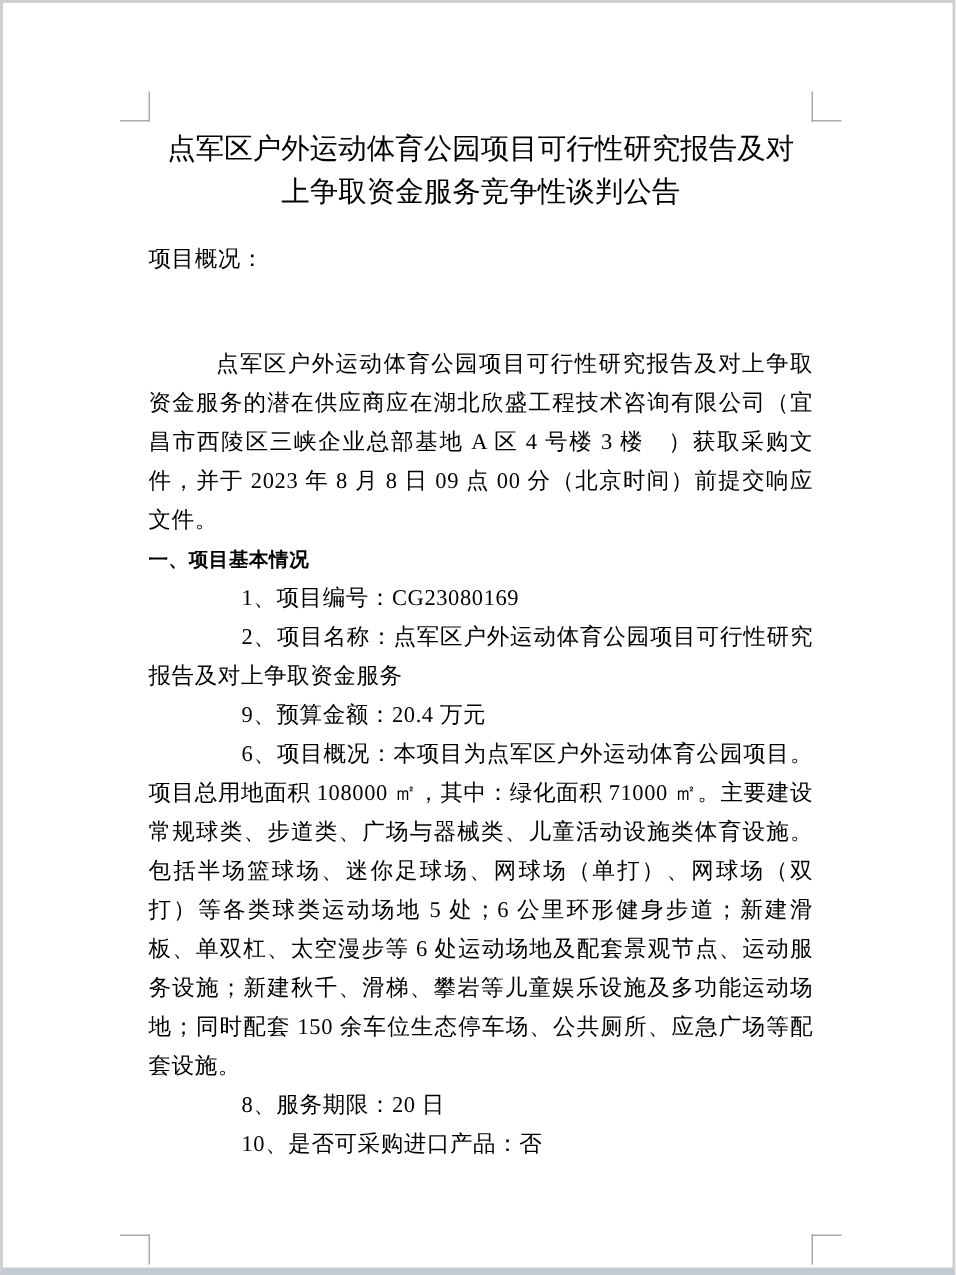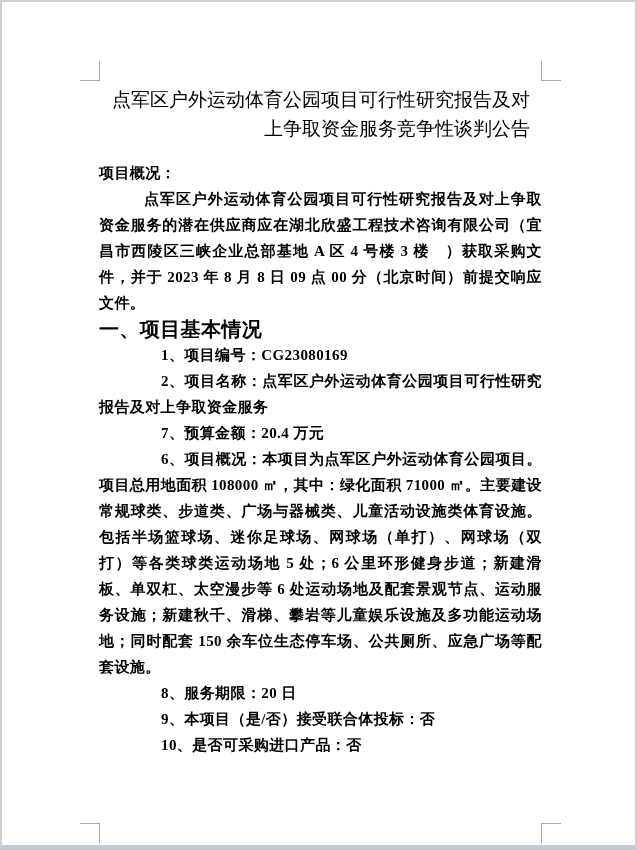--- a/index.html
+++ b/index.html
@@ -26,37 +26,37 @@
 
   .content {
     position: absolute;
     left: 97px;
     top: 78px;
     width: 443px;
   }
   .title {
     font-size: 19px;
     font-weight: normal;
-    text-align: right;
+    text-align: center;
     line-height: 29px;
     margin: 5px 0 17px 0;
     padding: 0 12px;
   }
-  p, h2 { margin: 0; padding: 0; font-weight: bold; }
+  p, h2 { margin: 0; padding: 0; }
   .line {
     font-size: 15px;
     line-height: 26px;
     text-align: justify;
     letter-spacing: 0.4px;
     word-break: break-all;
   }
-  .para-indent { text-indent: 45px; }
+  .para-indent { text-indent: 45px; margin-top: 44px; }
   .item { text-indent: 62px; }
   h2.sec {
-    font-size: 20px;
+    font-size: 13px;
     font-weight: bold;
     line-height: 26px;
     letter-spacing: 0.4px;
   }
 </style>
 </head>
 <body>
 
 <div class="page">
 
@@ -68,21 +68,20 @@
   <div class="content">
     <h1 class="title">点军区户外运动体育公园项目可行性研究报告及对上争取资金服务竞争性谈判公告</h1>
 
     <p class="line">项目概况：</p>
     <p class="line para-indent">点军区户外运动体育公园项目可行性研究报告及对上争取资金服务的潜在供应商应在湖北欣盛工程技术咨询有限公司（宜昌市西陵区三峡企业总部基地 A 区 4 号楼 3 楼　）获取采购文件，并于 2023 年 8 月 8 日 09 点 00 分（北京时间）前提交响应文件。</p>
 
     <h2 class="sec">一、项目基本情况</h2>
 
     <p class="line item">1、项目编号：CG23080169</p>
     <p class="line item">2、项目名称：点军区户外运动体育公园项目可行性研究报告及对上争取资金服务</p>
-    <p class="line item">7、预算金额：20.4 万元</p>
+    <p class="line item">9、预算金额：20.4 万元</p>
     <p class="line item">6、项目概况：本项目为点军区户外运动体育公园项目。项目总用地面积 108000 ㎡，其中：绿化面积 71000 ㎡。主要建设常规球类、步道类、广场与器械类、儿童活动设施类体育设施。包括半场篮球场、迷你足球场、网球场（单打）、网球场（双打）等各类球类运动场地 5 处；6 公里环形健身步道；新建滑板、单双杠、太空漫步等 6 处运动场地及配套景观节点、运动服务设施；新建秋千、滑梯、攀岩等儿童娱乐设施及多功能运动场地；同时配套 150 余车位生态停车场、公共厕所、应急广场等配套设施。</p>
     <p class="line item">8、服务期限：20 日</p>
-    <p class="line item">9、本项目（是/否）接受联合体投标：否</p>
     <p class="line item">10、是否可采购进口产品：否</p>
 
   </div>
 
 </div>
 
 </body></html>

